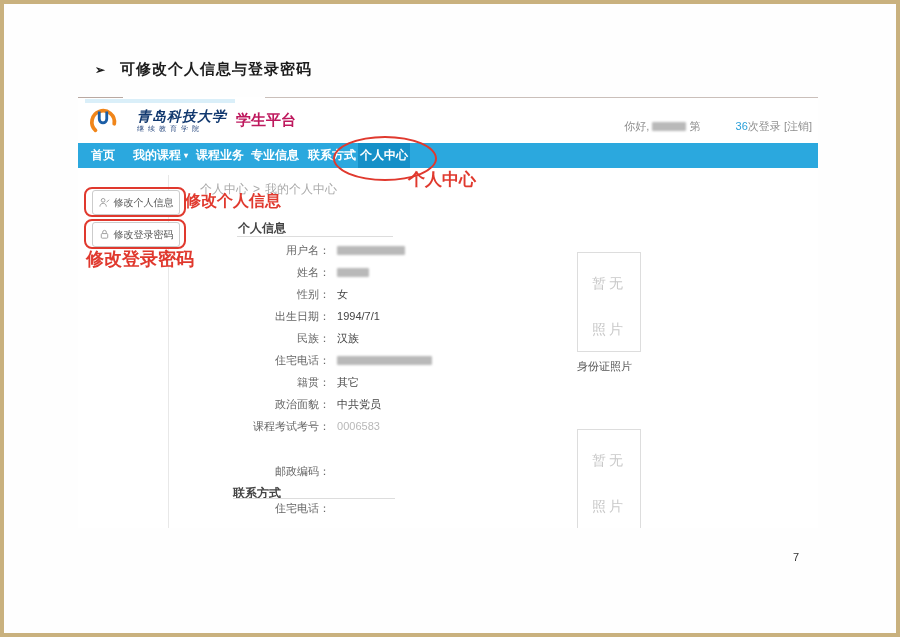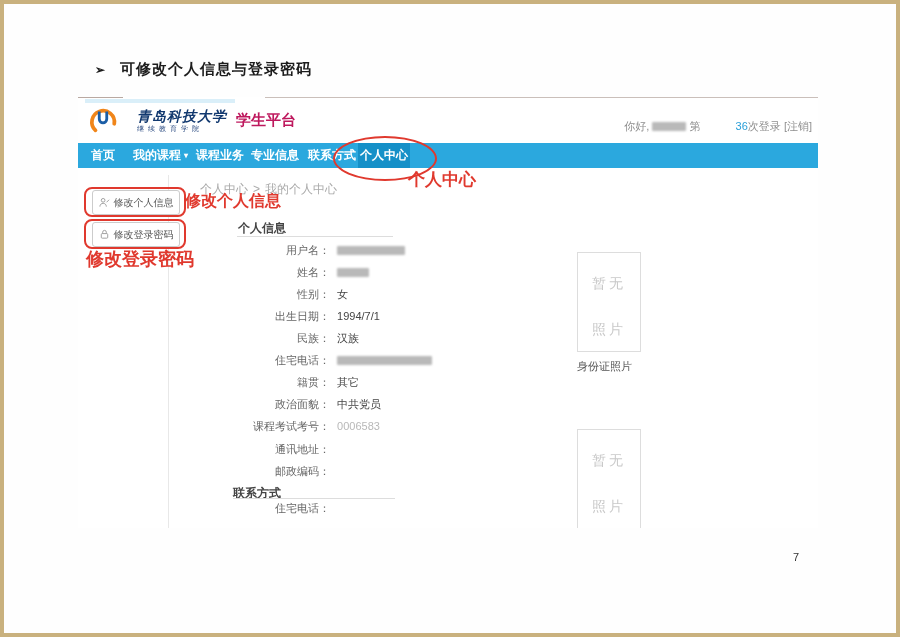--- a/index.html
+++ b/index.html
@@ -178,24 +178,20 @@
       <span class="f-value">其它</span>
     </div>
     <div class="f-row" style="top:301px">
       <span class="f-label">政治面貌：</span>
       <span class="f-value">中共党员</span>
     </div>
     <div class="f-row" style="top:323px">
       <span class="f-label">课程考试考号：</span>
       <span class="f-value muted">0006583</span>
     </div>
-    <div class="f-row" style="top:346px">
-      <span class="f-label">通讯地址：</span>
-      <span class="f-value"></span>
-    </div>
     <div class="f-row" style="top:368px">
       <span class="f-label">邮政编码：</span>
       <span class="f-value"></span>
     </div>
 
     <div class="sec-head" style="left:155px;top:388px">联系方式</div>
     <div class="sec-line" style="left:155px;top:401px;width:162px"></div>
     <div class="f-row" style="top:405px">
       <span class="f-label">住宅电话：</span>
       <span class="f-value"></span>

